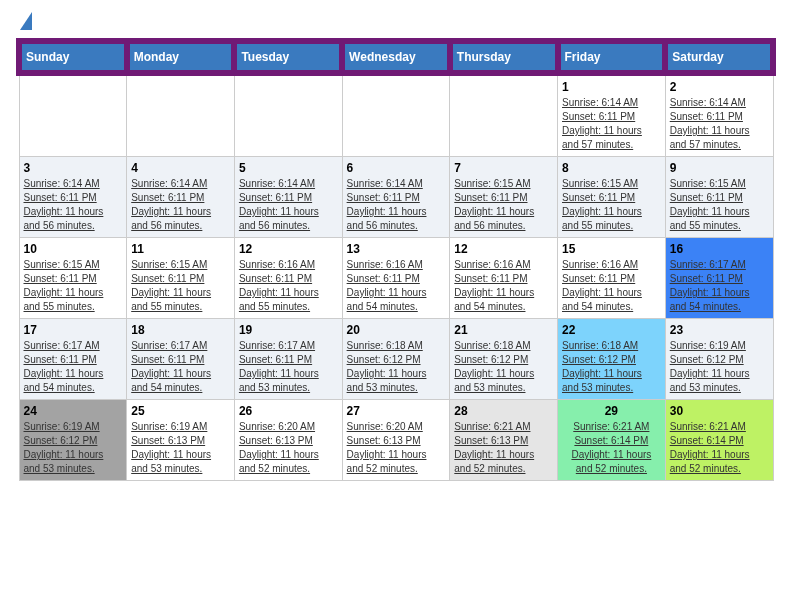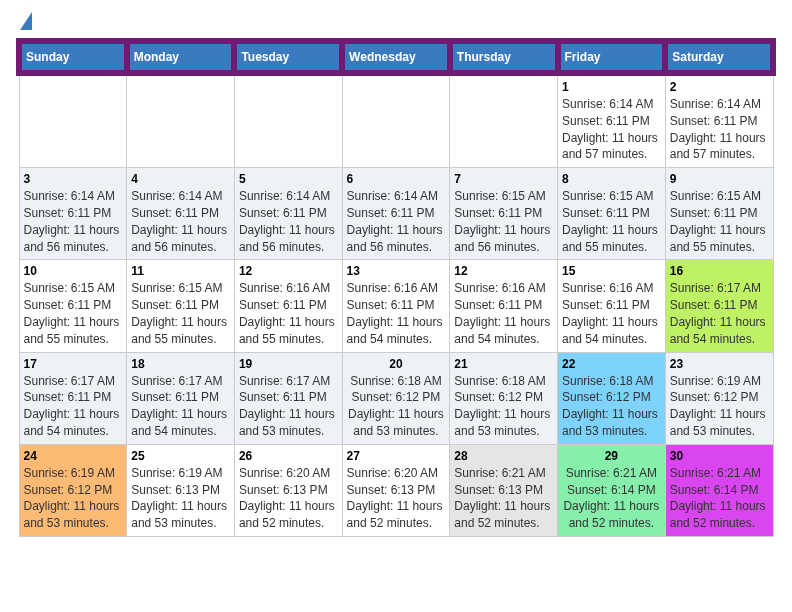--- a/index.html
+++ b/index.html
@@ -75,23 +75,24 @@
     .calendar tr:nth-child(odd) td {
       background: #fff;
     }
     .day-number {
       font-weight: bold;
       font-size: 12px;
       margin-bottom: 2px;
       display: block;
     }
     .day-info {
-      font-size: 12px;
+      font-size: 10px;
       color: #333;
       line-height: 1.4;
+      text-decoration: underline;
     }
     .empty-cell {
       background: #fff !important;
     }
   </style>
 </head>
 <body>
 
 <div class="header">
   <div class="logo">
@@ -185,57 +186,57 @@
           <div class="day-info">Sunrise: 6:16 AM<br>Sunset: 6:11 PM<br>Daylight: 11 hours and 54 minutes.</div>
         </td>
         <td style="background: rgb(255, 255, 255);">
           <span class="day-number">12</span>
           <div class="day-info">Sunrise: 6:16 AM<br>Sunset: 6:11 PM<br>Daylight: 11 hours and 54 minutes.</div>
         </td>
         <td style="background: rgb(255, 255, 255);">
           <span class="day-number">15</span>
           <div class="day-info">Sunrise: 6:16 AM<br>Sunset: 6:11 PM<br>Daylight: 11 hours and 54 minutes.</div>
         </td>
-        <td style="background: #bef264;">
+        <td style="background: #3b82f6;">
           <span class="day-number">16</span>
           <div class="day-info">Sunrise: 6:17 AM<br>Sunset: 6:11 PM<br>Daylight: 11 hours and 54 minutes.</div>
         </td>
       </tr>
       <tr>
         <td style="background: rgb(238, 242, 247);">
           <span class="day-number">17</span>
           <div class="day-info">Sunrise: 6:17 AM<br>Sunset: 6:11 PM<br>Daylight: 11 hours and 54 minutes.</div>
         </td>
         <td style="background: rgb(238, 242, 247);">
           <span class="day-number">18</span>
           <div class="day-info">Sunrise: 6:17 AM<br>Sunset: 6:11 PM<br>Daylight: 11 hours and 54 minutes.</div>
         </td>
         <td style="background: rgb(238, 242, 247);">
           <span class="day-number">19</span>
           <div class="day-info">Sunrise: 6:17 AM<br>Sunset: 6:11 PM<br>Daylight: 11 hours and 53 minutes.</div>
         </td>
-        <td style="background: rgb(238, 242, 247); text-align: center;">
+        <td style="background: rgb(238, 242, 247);">
           <span class="day-number">20</span>
           <div class="day-info">Sunrise: 6:18 AM<br>Sunset: 6:12 PM<br>Daylight: 11 hours and 53 minutes.</div>
         </td>
         <td style="background: rgb(238, 242, 247);">
           <span class="day-number">21</span>
           <div class="day-info">Sunrise: 6:18 AM<br>Sunset: 6:12 PM<br>Daylight: 11 hours and 53 minutes.</div>
         </td>
         <td style="background: #7dd3fc;">
           <span class="day-number">22</span>
           <div class="day-info">Sunrise: 6:18 AM<br>Sunset: 6:12 PM<br>Daylight: 11 hours and 53 minutes.</div>
         </td>
         <td style="background: rgb(238, 242, 247);">
           <span class="day-number">23</span>
           <div class="day-info">Sunrise: 6:19 AM<br>Sunset: 6:12 PM<br>Daylight: 11 hours and 53 minutes.</div>
         </td>
       </tr>
       <tr>
-        <td style="background: #fdba74;">
+        <td style="background: #a3a3a3;">
           <span class="day-number">24</span>
           <div class="day-info">Sunrise: 6:19 AM<br>Sunset: 6:12 PM<br>Daylight: 11 hours and 53 minutes.</div>
         </td>
         <td style="background: rgb(255, 255, 255); margin-left: 13px;">
           <span class="day-number">25</span>
           <div class="day-info">Sunrise: 6:19 AM<br>Sunset: 6:13 PM<br>Daylight: 11 hours and 53 minutes.</div>
         </td>
         <td style="background: rgb(255, 255, 255);">
           <span class="day-number">26</span>
           <div class="day-info">Sunrise: 6:20 AM<br>Sunset: 6:13 PM<br>Daylight: 11 hours and 52 minutes.</div>
@@ -245,19 +246,19 @@
           <div class="day-info">Sunrise: 6:20 AM<br>Sunset: 6:13 PM<br>Daylight: 11 hours and 52 minutes.</div>
         </td>
         <td style="background: #e5e5e5;">
           <span class="day-number">28</span>
           <div class="day-info">Sunrise: 6:21 AM<br>Sunset: 6:13 PM<br>Daylight: 11 hours and 52 minutes.</div>
         </td>
         <td style="background: #86efac; text-align: center;">
           <span class="day-number">29</span>
           <div class="day-info">Sunrise: 6:21 AM<br>Sunset: 6:14 PM<br>Daylight: 11 hours and 52 minutes.</div>
         </td>
-        <td style="background: #d946ef;">
+        <td style="background: #bef264;">
           <span class="day-number">30</span>
           <div class="day-info">Sunrise: 6:21 AM<br>Sunset: 6:14 PM<br>Daylight: 11 hours and 52 minutes.</div>
         </td>
       </tr>
     </tbody>
 </table>
 
 </body></html>

